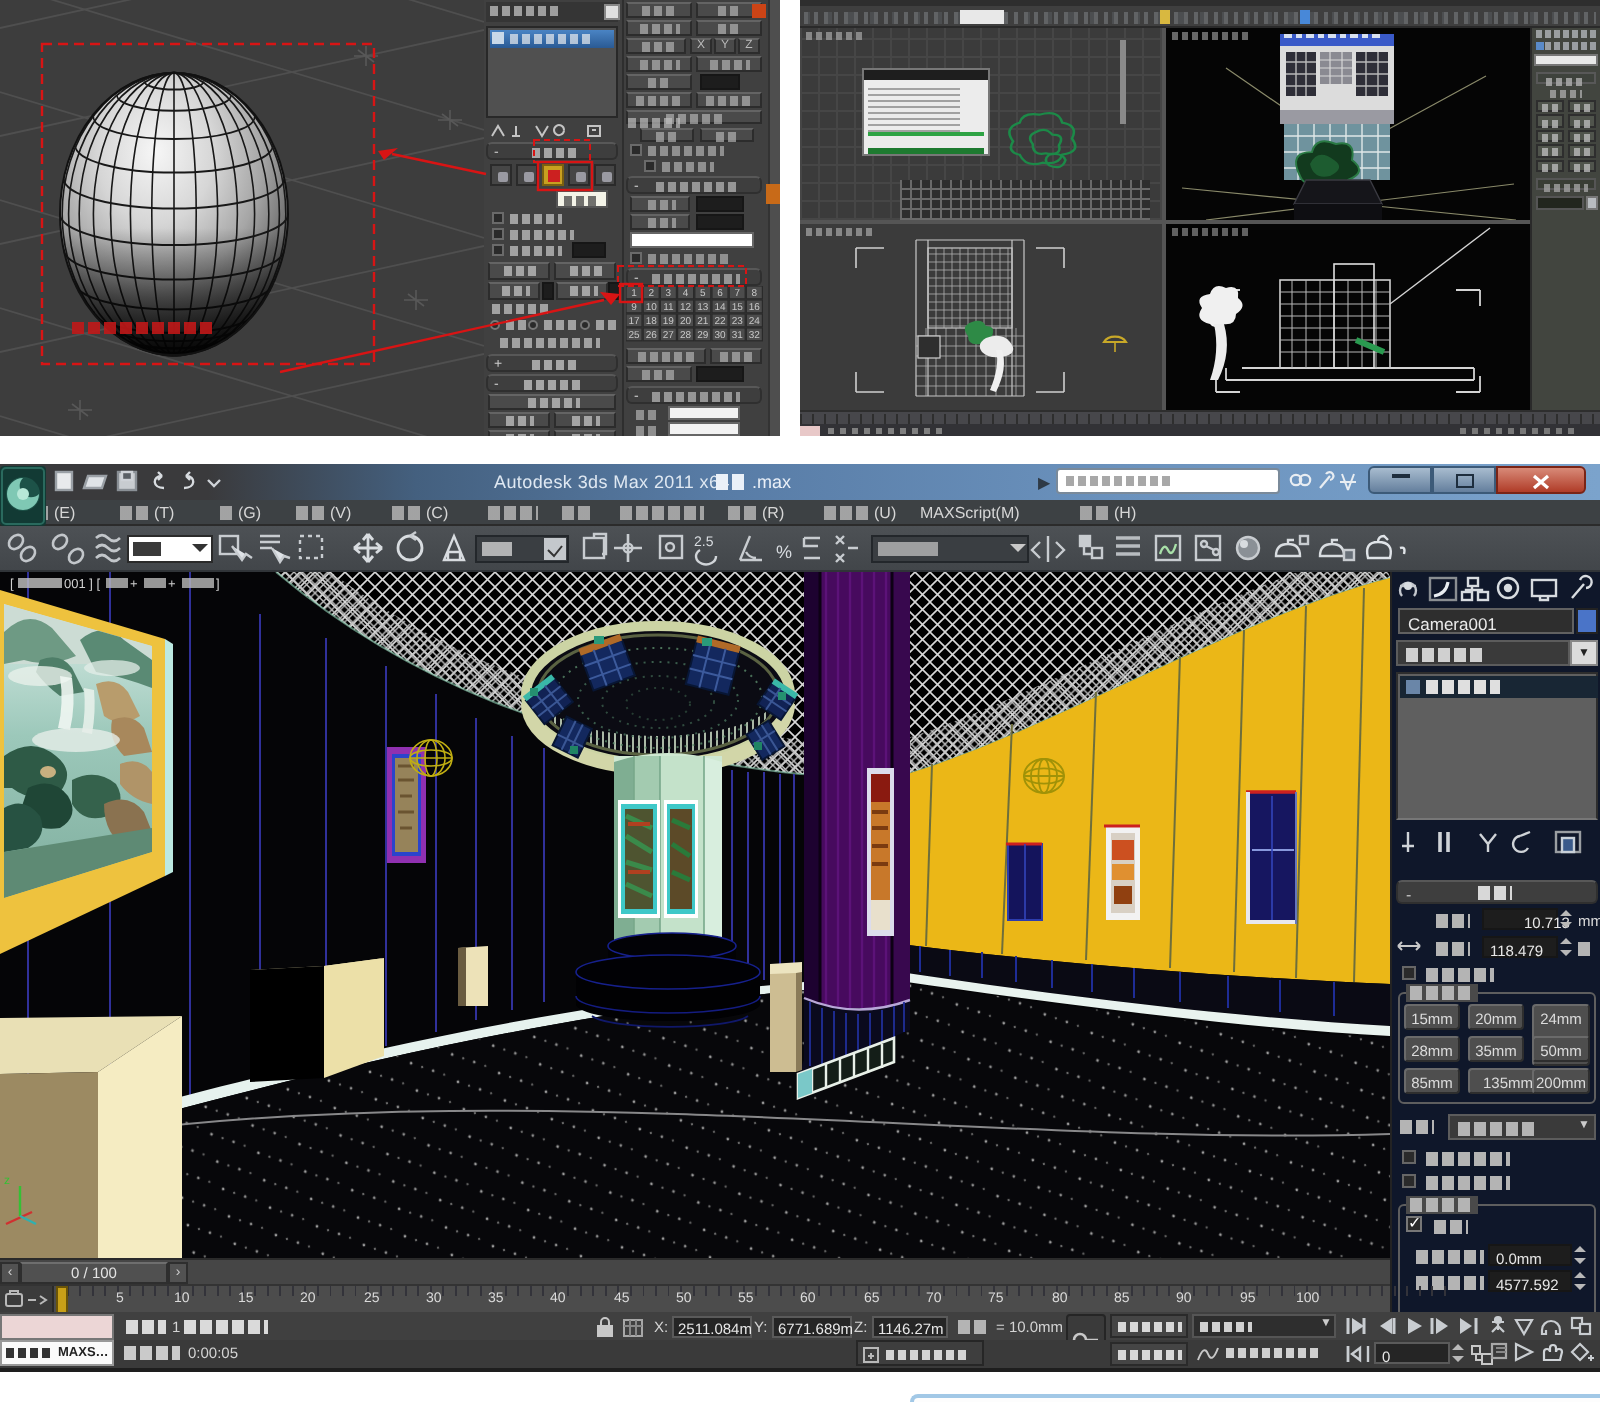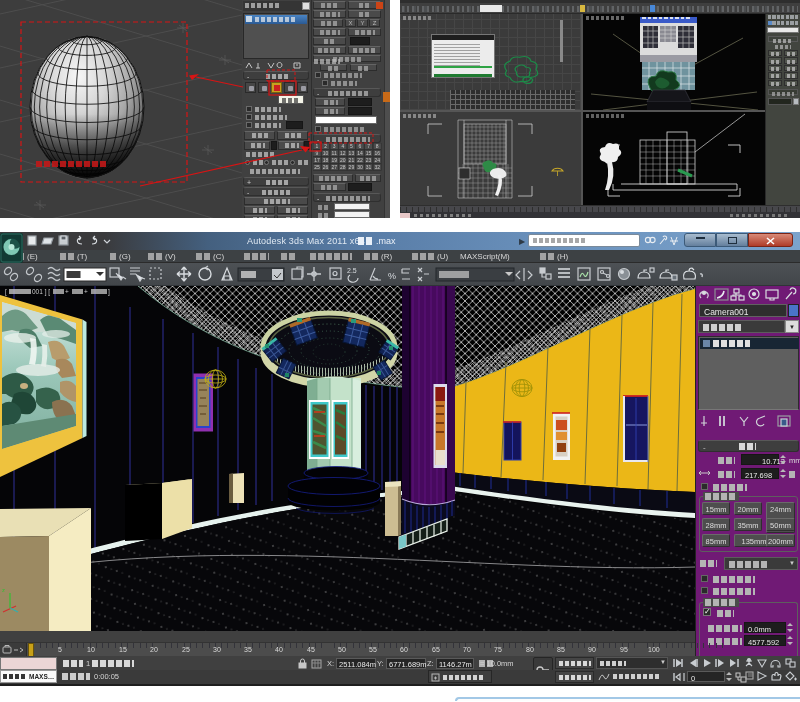--- a/index.html
+++ b/index.html
@@ -938,21 +938,21 @@
           <text x="32" y="8">001 ] [</text>
           <rect x="53" y="3" width="11" height="5" fill="#bcbcbc" opacity="0.8"></rect>
           <text x="65" y="8">+</text>
           <rect x="72" y="3" width="11" height="5" fill="#bcbcbc" opacity="0.8"></rect>
           <text x="84" y="8">+</text>
           <rect x="91" y="3" width="16" height="5" fill="#bcbcbc" opacity="0.8"></rect>
           <text x="108" y="8">]</text>
         </g>
       </svg>
     </div>
-    <div id="rpanel" class="a" style="left:695px;top:54px;width:105px;height:370px;background:#701a75;border-left:1px solid #232323">
+    <div id="rpanel" class="a" style="left:695px;top:54px;width:105px;height:370px;background:#0f172a;border-left:1px solid #232323">
       <svg class="a" style="left:2px;top:1px" width="100" height="15" viewBox="0 0 100 15" fill="none" stroke="#d8dce0" stroke-width="1.2">
         <path d="M3 11 a4 4 0 1 1 6 0 M2 6 l8 0" opacity=".9"></path>
           <circle cx="6" cy="6" r="2" fill="#d8dce0" stroke="none"></circle>
         <rect x="17" y="2" width="13" height="11" stroke="#8a8e92"></rect>
           <path d="M19 11 q6 -1 7 -7" stroke="#e8ecf0" stroke-width="1.6"></path>
         <rect x="36" y="2" width="5" height="4"></rect>
           <rect x="33" y="9" width="5" height="4"></rect>
           <rect x="41" y="9" width="5" height="4"></rect>
           <path d="M38 6 v2 M35 9 v-1 h8 v1"></path>
         <circle cx="56" cy="7" r="5"></circle>
@@ -996,21 +996,21 @@
           </div>
         <svg class="a" style="left:83px;top:0" width="8" height="11">
             <path d="M4 1 l3 3 h-6 Z M4 10 l3 -3 h-6 Z" fill="#b8b8b8"></path>
           </svg>
         <span class="a" style="left:93px;top:2px">mm</span>
         <svg class="a" style="left:2px;top:14px" width="14" height="11" fill="none" stroke="#c8c8c8">
             <path d="M1 5 h11 M1 5 l2 -2 M1 5 l2 2 M12 5 l-2 -2 M12 5 l-2 2"></path>
           </svg>
         <span class="a bt" style="left:22px;top:17px;width:17px"></span>
         <div class="a fld" style="left:45px;top:14px;width:38px;height:11px">
-            <span class="a" style="left:3px;top:1.5px">217.698</span>
+            <span class="a" style="left:3px;top:1.5px">118.479</span>
           </div>
         <svg class="a" style="left:83px;top:14px" width="8" height="11">
             <path d="M4 1 l3 3 h-6 Z M4 10 l3 -3 h-6 Z" fill="#b8b8b8"></path>
           </svg>
         <span class="a bt" style="left:93px;top:17px;width:8px"></span>
         <span class="a ck" style="left:5px;top:29px"></span>
           <span class="a bt" style="left:17px;top:30px;width:34px"></span>
         <div class="a" style="left:3px;top:42px;width:99px;height:56px;border:1px solid #5e5e5e;border-radius:3px"></div>
         <span class="a" style="left:7px;top:38px;width:36px;height:9px;background:#4a4a4a"></span>
           <span class="a bt" style="left:9px;top:39px;width:32px"></span>
@@ -1047,20 +1047,25 @@
           </svg>
         <span class="a bt" style="left:12px;top:184px;width:34px"></span>
         <div class="a fld" style="left:48px;top:181px;width:42px;height:11px">
             <span class="a" style="left:3px;top:1.5px">4577.592</span>
           </div>
         <svg class="a" style="left:90px;top:181px" width="8" height="11">
             <path d="M4 1 l3 3 h-6 Z M4 10 l3 -3 h-6 Z" fill="#b8b8b8"></path>
           </svg>
       </div>
     </div>
+    <div id="slider" class="a" style="left:0;top:397px;width:695px;height:13px;background:#464646;border-top:1px solid #2a2a2a">
+      <div class="a" style="left:0;top:1px;width:10px;height:11px;background:#525252;border:1px solid #2e2e2e;color:#ccc;font-size:7px;text-align:center;line-height:10px">‹</div>
+      <div class="a" style="left:10px;top:1px;width:74px;height:11px;background:#505050;border:1px solid #2e2e2e;border-top-color:#6e6e6e;color:#e4e4e4;font-size:7.5px;text-align:center;line-height:10px">0 / 100</div>
+      <div class="a" style="left:84px;top:1px;width:10px;height:11px;background:#525252;border:1px solid #2e2e2e;color:#ccc;font-size:7px;text-align:center;line-height:10px">›</div>
+    </div>
     <div id="ruler" class="a" style="left:0;top:410px;width:695px;height:14px;background:#4c4c4c;border-top:1px solid #333">
       <div class="a" style="left:28px;top:0;width:695px;height:5px;background:repeating-linear-gradient(90deg,transparent 0 5.3px,#33333a 5.3px 6.26px)"></div>
       <div class="a" style="left:0;top:0;width:27px;height:14px;background:#3b3b3b;border-right:1px solid #2a2a2a">
         <svg width="27" height="14" viewBox="0 0 27 14" fill="none" stroke="#b8b8b8" stroke-width="1">
             <rect x="3" y="4" width="8" height="6" rx="1"></rect>
             <path d="M5 4 v-1.5 h4 v1.5 M14 7 h4 M20 5 l3 2 l-3 2"></path>
           </svg>
       </div>
       <div class="a" style="left:28px;top:0;width:6px;height:14px;background:#c8a018;border:1px solid #6a5408"></div>
       <div class="a" style="left:0;top:3px;width:695px;height:10px;font-size:7px;color:#dadada">
@@ -1103,21 +1108,21 @@
         </div>
       <span class="a" style="left:377px;top:3px">Y:</span>
       <div class="a fld" style="left:386px;top:1.5px;width:40px;height:11px;border-color:#5a5a5a;background:#252525">
           <span class="a" style="left:2px;top:1.5px">6771.689m</span>
         </div>
       <span class="a" style="left:427px;top:3px">Z:</span>
       <div class="a fld" style="left:436px;top:1.5px;width:38px;height:11px;border-color:#5a5a5a;background:#252525">
           <span class="a" style="left:2px;top:1.5px">1146.27m</span>
         </div>
       <span class="a bt" style="left:479px;top:4px;width:16px"></span>
-        <span class="a" style="left:480px;top:3px">= 10.0mm</span>
+        <span class="a" style="left:498px;top:3px">= 10.0mm</span>
       <div class="a" style="left:533px;top:1px;width:20px;height:26px;background:#3a3a3a;border:1px solid #252525;border-radius:2px">
         <svg width="18" height="24" viewBox="0 0 18 24" fill="none" stroke="#c8c8c8" stroke-width="1.3">
             <circle cx="6" cy="12" r="3"></circle>
             <path d="M9 12 h6 M12 12 v3 M15 12 v2.5"></path>
           </svg>
       </div>
       <div class="a" style="left:555px;top:1px;width:39px;height:12px;background:#454545;border:1px solid #2a2a2a">
           <span class="a bt6" style="left:3px;top:3px;width:32px;--c:#d8d8d8"></span>
         </div>
       <div class="a" style="left:596px;top:1px;width:72px;height:12px;background:#2e2e2e;border:1px solid #555">

